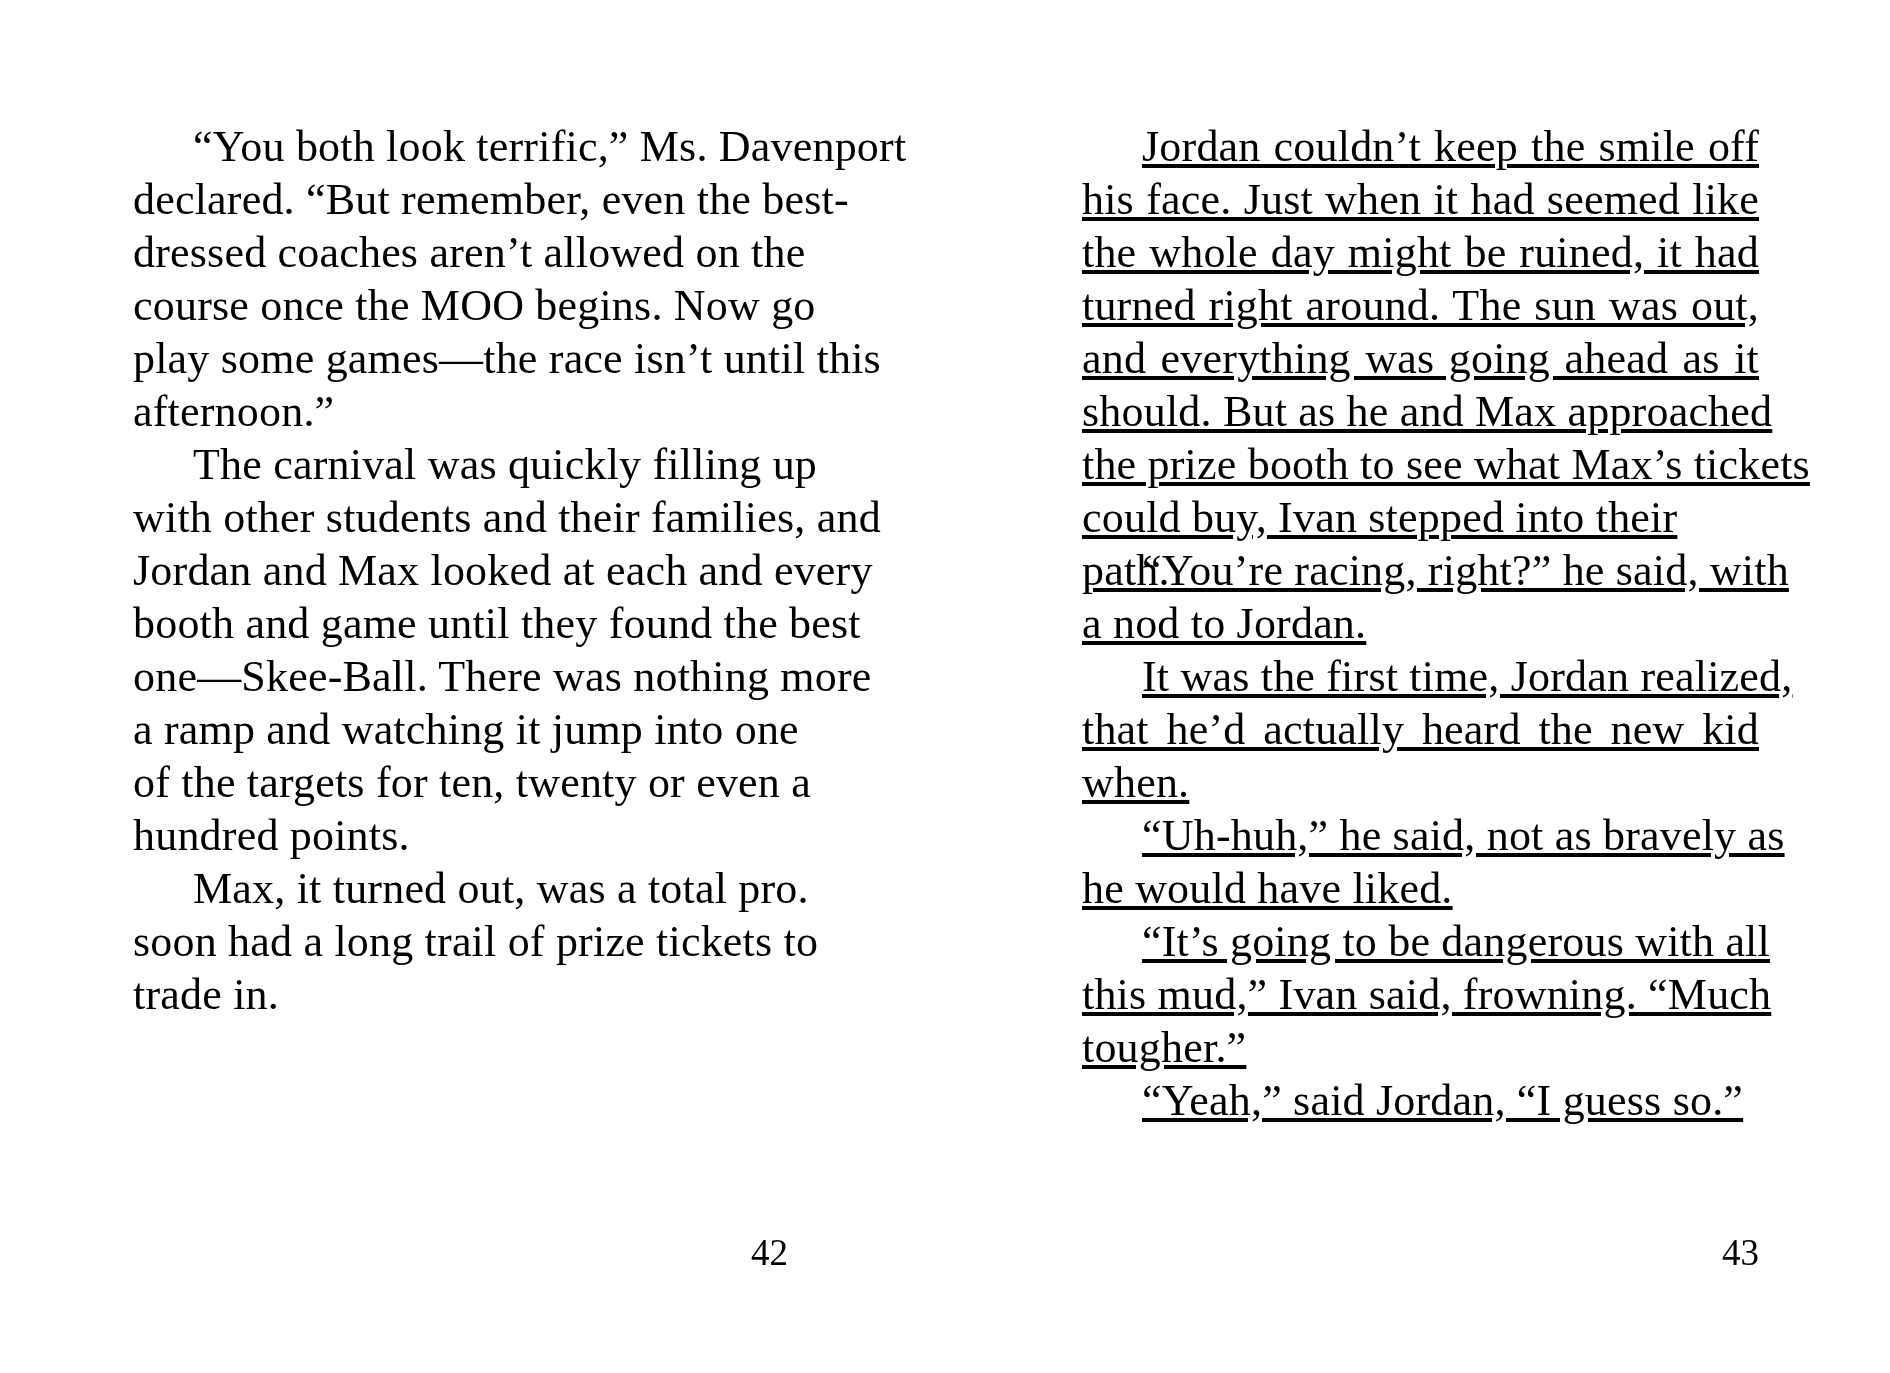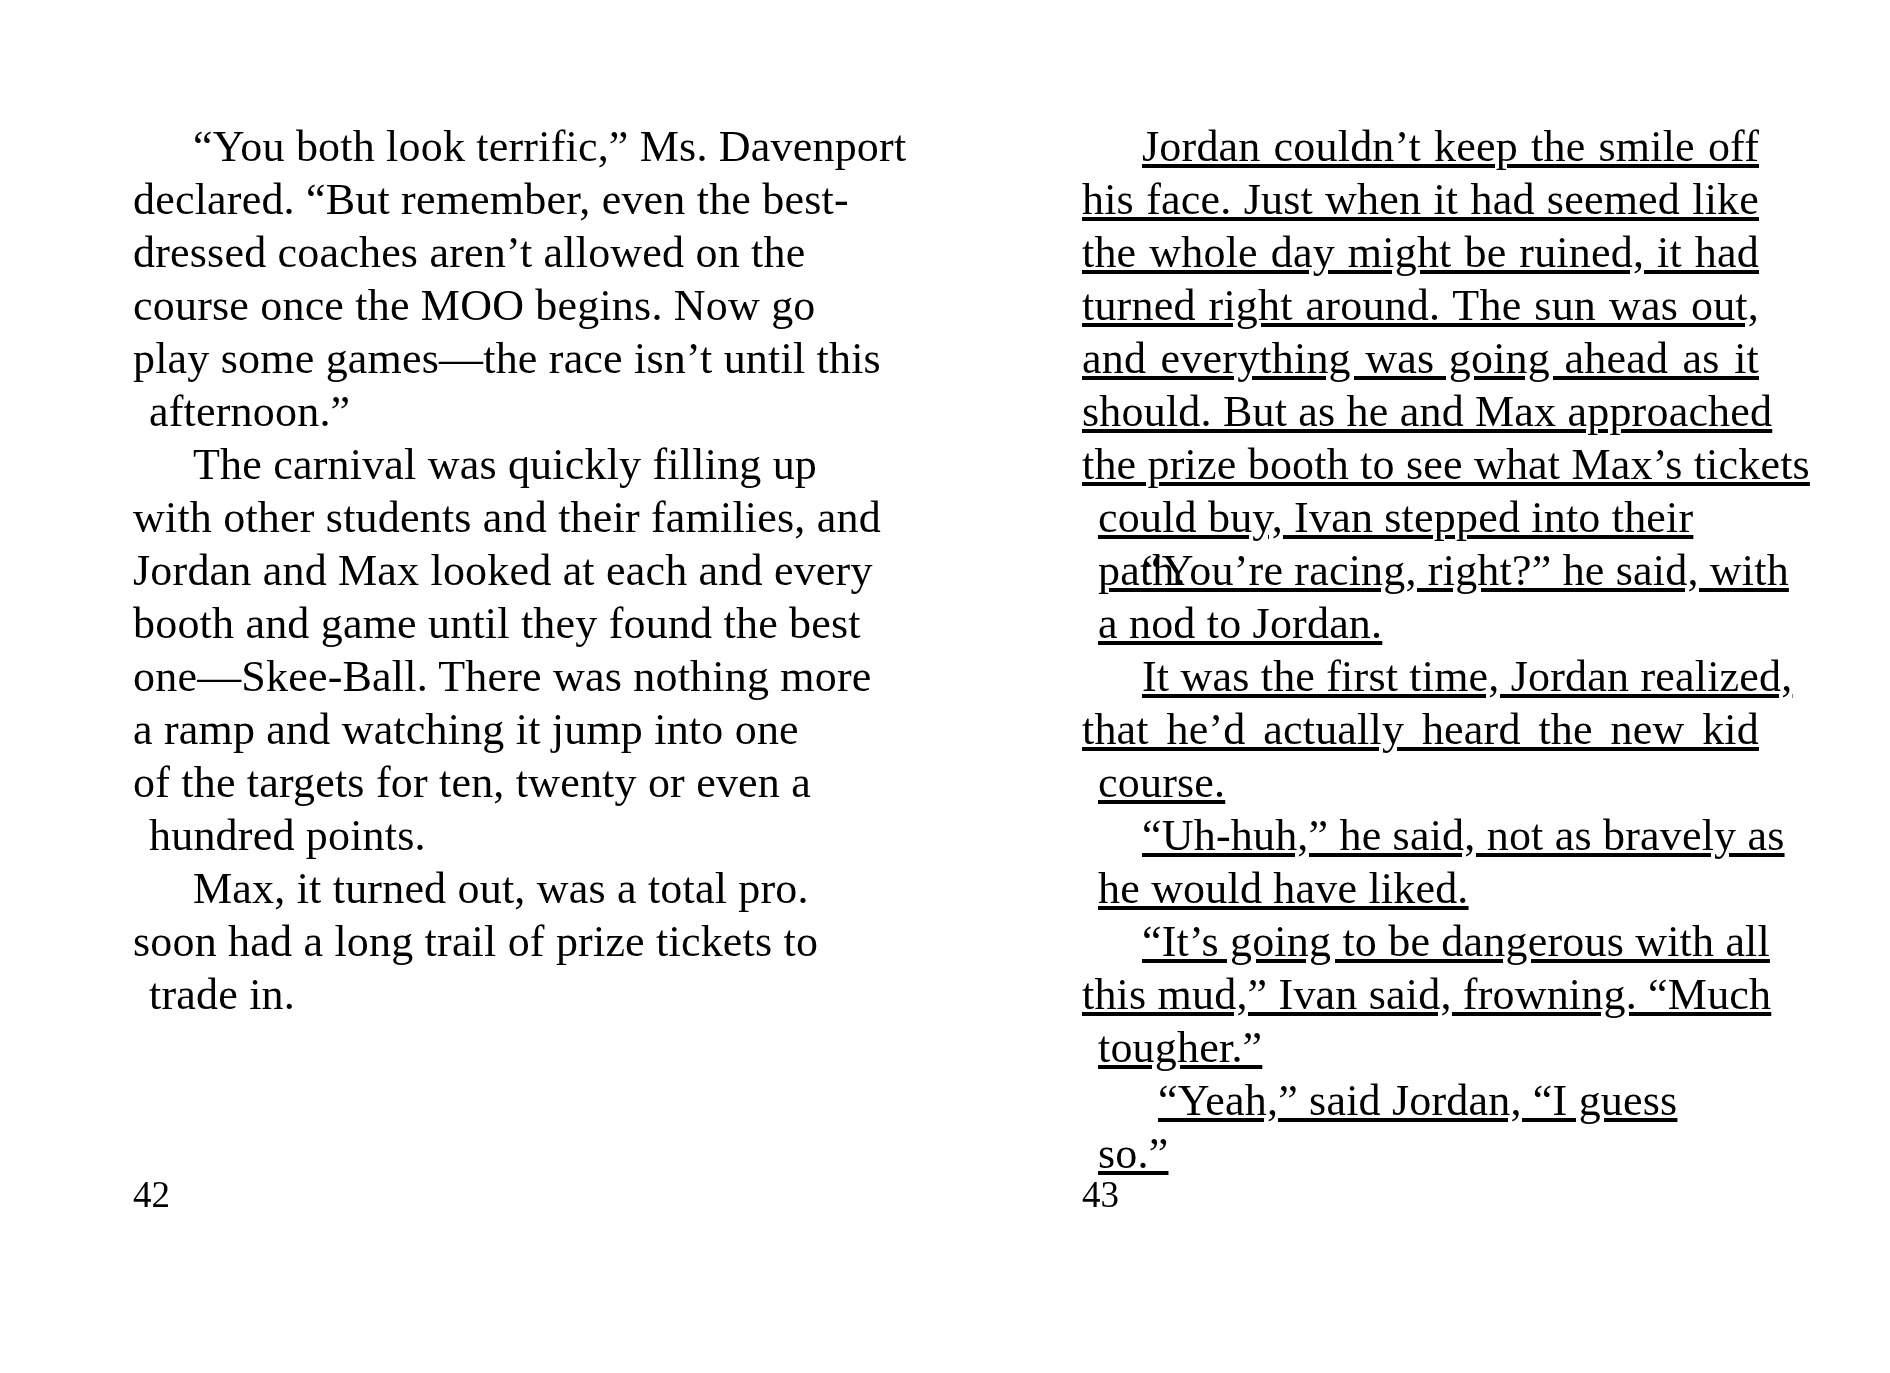--- a/index.html
+++ b/index.html
@@ -37,28 +37,27 @@
     text-align-last: justify;
     letter-spacing: 0.2px;
   }
   .line.first {
     text-indent: 60px;
   }
   .line.last {
     text-align: left;
     text-align-last: left;
     white-space: normal;
-    margin-left: 16px;
   }
   .folio {
     position: absolute;
-    top: 1173px;
+    top: 1231px;
     font-size: 37px;
     line-height: 44px;
-    text-align: left;
+    text-align: right;
   }
   .folio.left {
     left: 133px;
     width: 655px;
   }
   .folio.right {
     left: 1082px;
     width: 677px;
   }
 </style>
@@ -91,21 +90,21 @@
     <div class="line">the whole day might be ruined, it had</div>
     <div class="line">turned right around. The sun was out,</div>
     <div class="line">and everything was going ahead as it</div>
     <div class="line">should. But as he and Max approached</div>
     <div class="line">the prize booth to see what Max’s tickets</div>
     <div class="line last">could buy, Ivan stepped into their path.</div>
     <div class="line first">“You’re racing, right?” he said, with</div>
     <div class="line last">a nod to Jordan.</div>
     <div class="line first">It was the first time, Jordan realized,</div>
     <div class="line">that he’d actually heard the new kid</div>
-    <div class="line last">course.</div>
+    <div class="line last">when.</div>
     <div class="line first">“Uh-huh,” he said, not as bravely as</div>
     <div class="line last">he would have liked.</div>
     <div class="line first">“It’s going to be dangerous with all</div>
     <div class="line">this mud,” Ivan said, frowning. “Much</div>
     <div class="line last">tougher.”</div>
     <div class="line first last">“Yeah,” said Jordan, “I guess so.”</div>
   </div>
 
 <div class="folio left">42</div>
 

